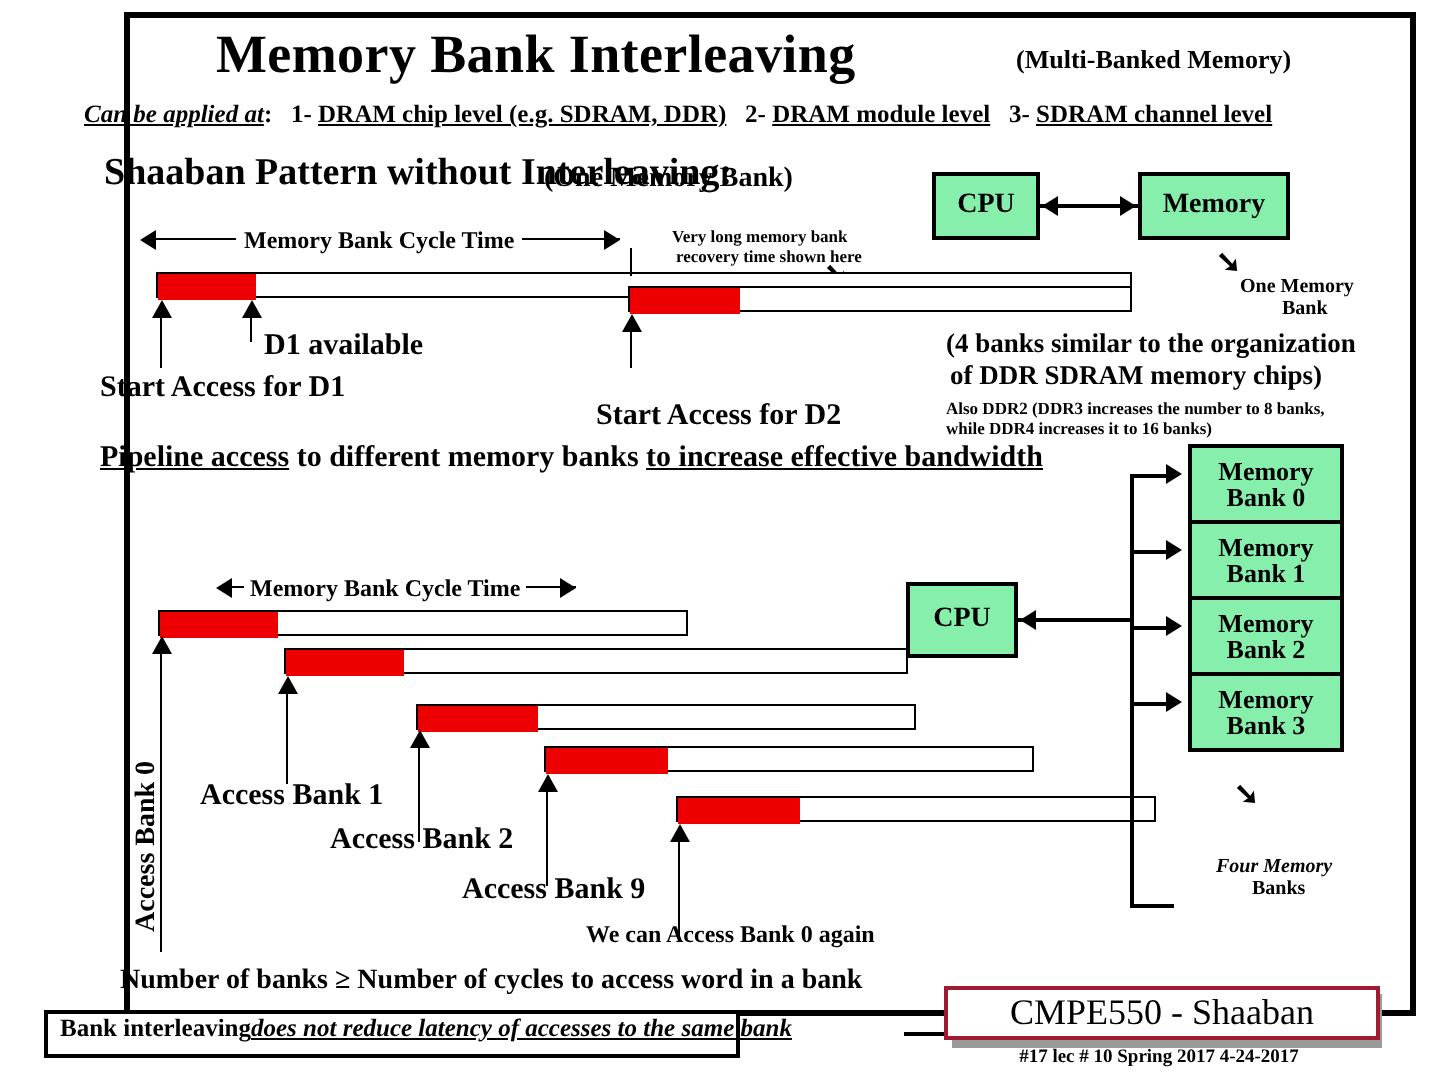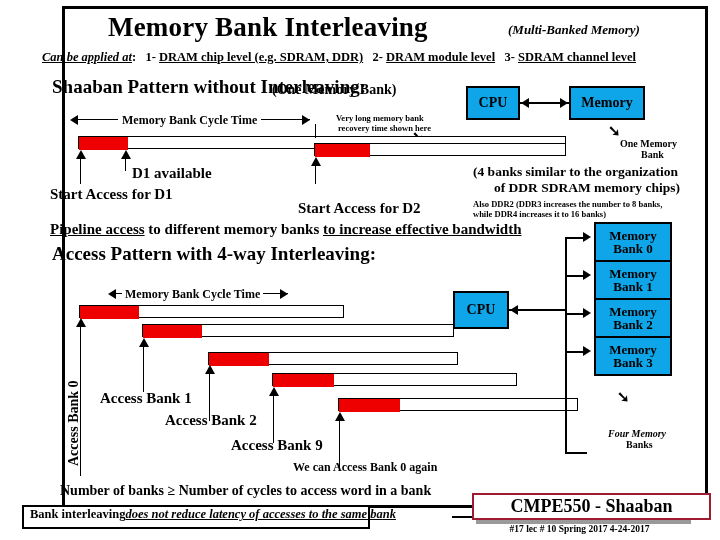--- a/index.html
+++ b/index.html
@@ -39,21 +39,20 @@
     font-weight: bold;
     letter-spacing: .2px;
     white-space: nowrap;
   }
   .title-sub {
     position: absolute;
     left: 508px; top: 22px;
     font-size: 13px;
     font-weight: bold;
     white-space: nowrap;
-    font-style: italic;
   }
   .applied-row {
     position: absolute;
     left: 42px; top: 50px;
     font-size: 12.5px;
     font-weight: bold;
     white-space: nowrap;
   }
   .applied-lead {
     font-style: italic;
@@ -112,21 +111,21 @@
     border-right: 8px solid #000; }
   .arrow-right { position: absolute; width: 0; height: 0;
     border-top: 5px solid transparent;
     border-bottom: 5px solid transparent;
     border-left: 8px solid #000; }
 
   
   .box {
     position: absolute;
     border: 2.5px solid #000;
-    background: #0ea5e9;
+    background: #86efac;
     box-sizing: border-box;
     display: flex;
     align-items: center;
     justify-content: center;
     text-align: center;
     font-weight: bold;
     line-height: 1.02;
   }
   .bankbox { font-size: 13px; width: 78px; height: 40px; }
   
@@ -157,27 +156,27 @@
   
   .brand-shadow {
     position: absolute;
     left: 476px; top: 497px;
     width: 215px; height: 27px;
     background: #9a9a9a;
   }
   .brand {
     position: absolute;
     left: 472px; top: 493px;
-    width: 239px; height: 27px;
+    width: 218px; height: 27px;
     border: 2.5px solid #9e1b32;
     background: #ffffff;
     box-sizing: border-box;
     display: flex; align-items: center; justify-content: center;
     font-size: 18px;
-    font-weight: bold;
+    font-weight: normal;
     white-space: nowrap;
   }
   .brand-meta {
     position: absolute;
     left: 472px; top: 524px;
     width: 215px;
     text-align: center;
     font-size: 9.5px;
     font-weight: bold;
     white-space: nowrap;
@@ -241,29 +240,28 @@
   <div class="box" style="left:569px; top:86px; width:76px; height:34px; font-size:14px;">Memory</div>
   <div class="hline" style="left:520px; top:102px; width:49px; height:2.2px;"></div>
   <div class="arrow-left" style="left:521px; top:98px;"></div>
   <div class="arrow-right" style="left:560px; top:98px;"></div>
 
   <div class="slash" style="left:608px; top:122px;">➘</div>
   <div class="lbl small" style="left:620px; top:138px;">One Memory</div>
   <div class="lbl small" style="left:641px; top:149px;">Bank</div>
 
   <div class="lbl" style="left:473px; top:164px; font-size:13.5px;">(4 banks similar to the organization</div>
-  <div class="lbl" style="left:494px; top:180px; font-size:13.5px;">of DDR SDRAM memory chips)</div>
+  <div class="lbl" style="left:475px; top:180px; font-size:13.5px;">of DDR SDRAM memory chips)</div>
   <div class="lbl tiny" style="left:473px; top:199px;">Also DDR2 (DDR3 increases the number to 8 banks,</div>
   <div class="lbl tiny" style="left:473px; top:209px;">while DDR4 increases it to 16 banks)</div>
 
   <div class="lbl" style="left:50px; top:221px; font-size:15px;">
     <span style="text-decoration:underline;">Pipeline access</span><span> to different memory banks </span><span style="text-decoration:underline;">to increase effective bandwidth</span>
   </div>
 
-  <div class="sec-head" id="sec2-head">Access Pattern with 4-way Interleaving:</div>
 
   <div class="arrow-left" style="left:108px; top:289px;"></div>
   <div class="hline" style="left:116px; top:293px; width:172px;"></div>
   <div class="arrow-right" style="left:280px; top:289px;"></div>
   <div class="lbl med" style="left:122px; top:287px; background:#fff; padding:0 3px;">Memory Bank Cycle Time</div>
 
   <div class="bar-outline" style="left:79px; top:305px; width:265px;"></div>
   <div class="bar-red" style="left:80px; top:306px; width:59px;"></div>
 
   <div class="bar-outline" style="left:142px; top:324px; width:312px;"></div>

